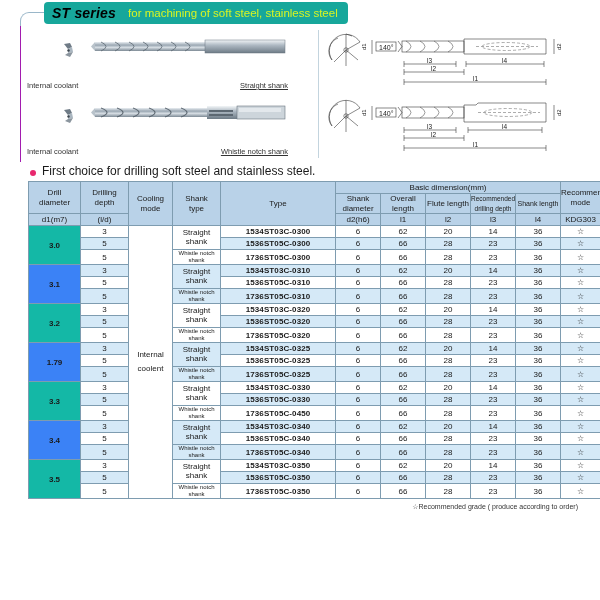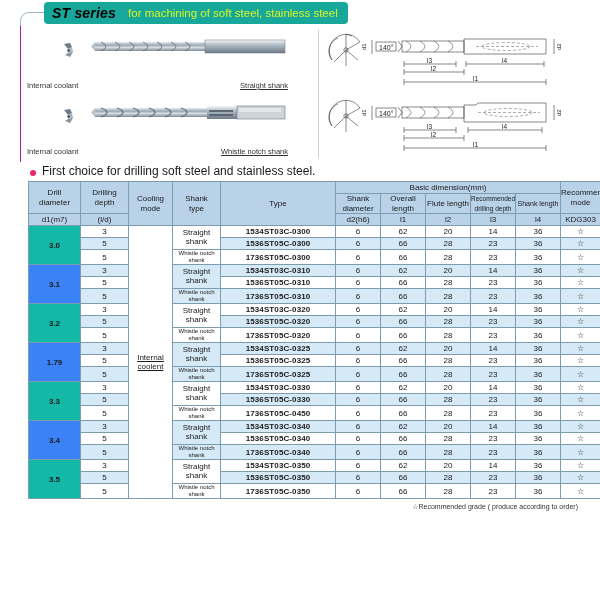--- a/index.html
+++ b/index.html
@@ -94,21 +94,21 @@
     font-weight:normal;
     font-size:8px;
     line-height:9.5px;
     padding:1px 0;
   }
   thead th.tall{height:30px;}
   .sym{font-size:8px;}
 
   td.dia{font-weight:bold;font-size:10px;background:#14b8a6;}
   td.depth{font-size:8.5px;}
-  td.cool{font-size:7.5px;line-height:9px;text-decoration:underline;}
+  td.cool{font-size:7.5px;line-height:14px;}
   td.shank{font-size:7.5px;line-height:8.5px;}
   td.shank.small{font-size:6px;line-height:7px;}
   td.type{font-weight:bold;font-size:8.5px;letter-spacing:.1px;}
   td.num{font-size:8px;}
   td.grade{font-size:9px;color:#3a3a3a;}
 
   tr.alt td{background:#d5e9f7;}
   tr.alt td.dia{background:#3b82f6;}
 
   

